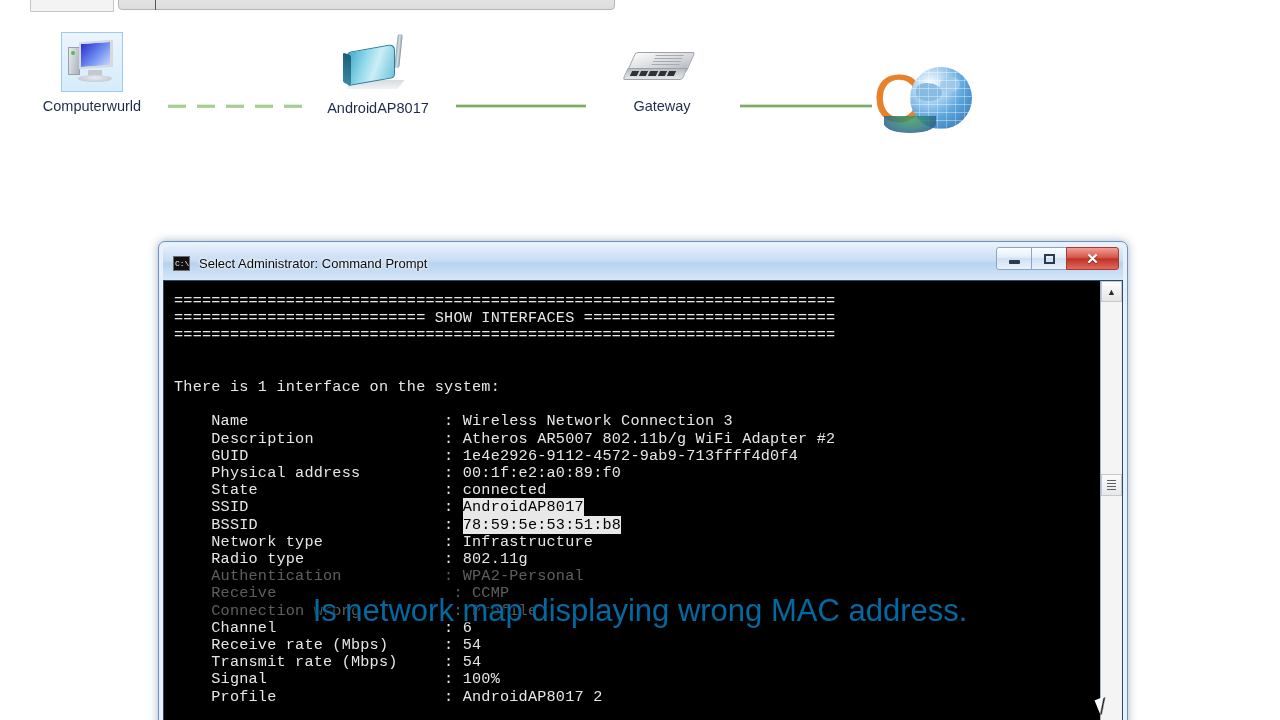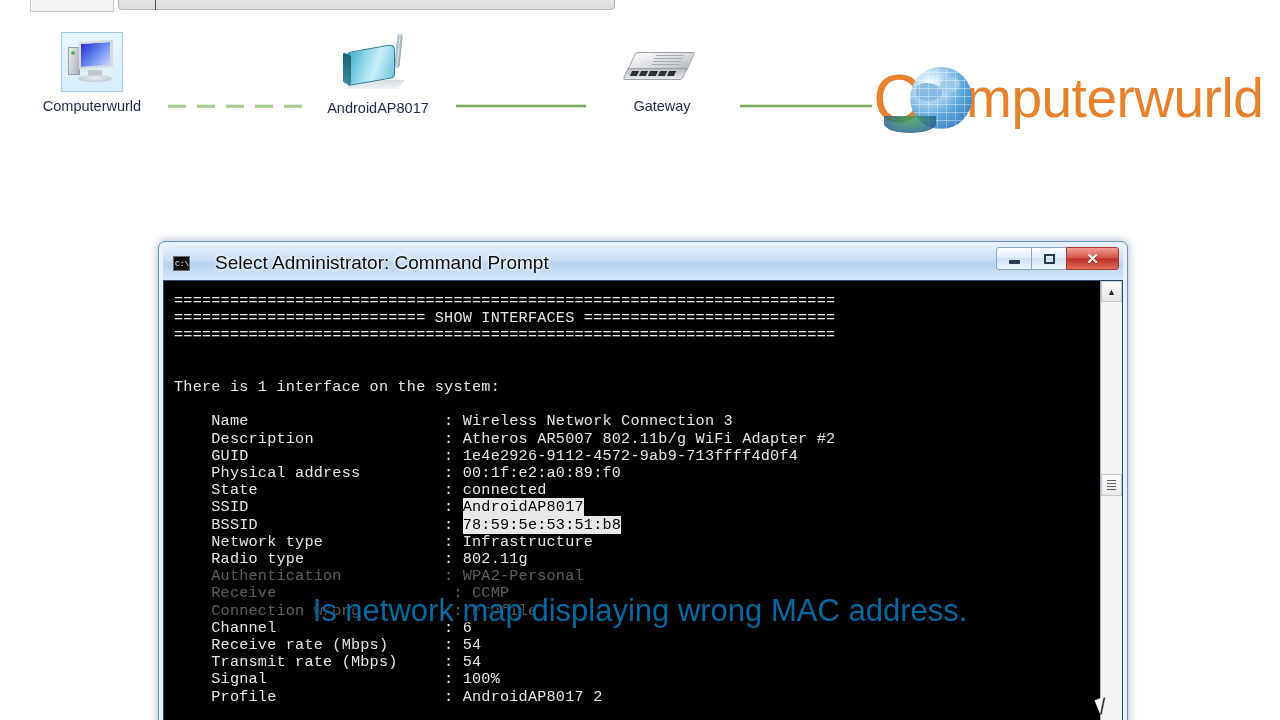--- a/index.html
+++ b/index.html
@@ -174,21 +174,21 @@
   }
   #cmd-icon {
     width: 17px; height: 15px; margin-left: 10px; background: #101010;
     border: 1px solid #6d6d6d; position: relative; flex: none;
   }
   #cmd-icon::after {
     content: "C:\\"; position: absolute; left: 1px; top: 0px;
     font-family: "Liberation Mono", monospace; font-size: 8px; color: #f2f2f2; line-height: 13px;
   }
   #cmd-title {
-    margin-left: 25px; font-size: 19px; color: #0c0c0c;
+    margin-left: 9px; font-size: 13px; color: #0c0c0c;
     font-family: "Liberation Sans", sans-serif; text-shadow: 0 0 3px #fff, 0 0 5px #fff;
   }
   .win-btns { position: absolute; right: 4px; top: 1px; display: flex; }
   .win-btn {
     width: 36px; height: 23px; border: 1px solid #8aa6c4;
     background: linear-gradient(#fdfeff 0%, #e2edf8 45%, #cfe0f2 50%, #eaf3fc 100%);
     display: flex; align-items: center; justify-content: center;
     margin-left: -1px;
   }
   .win-btn.min { border-radius: 3px 0 0 3px; }
@@ -319,21 +319,20 @@
 
   <div class="link" id="link-wired-2"></div>
 
   <div id="brand-logo">
     <span class="brand-c">C</span>
     <span class="brand-globe">
       <span class="land-a"></span>
         <span class="land-b"></span>
         <span class="grat"></span>
     </span>
-    <span class="brand-text">mputerwurld</span>
   </div>
   <div class="brand-globe-base"></div>
 </div>
 
 <div id="cmd-window">
 
   <div id="cmd-titlebar">
     <div id="cmd-icon"></div>
     <div id="cmd-title">Select Administrator: Command Prompt</div>
     <div class="win-btns">

